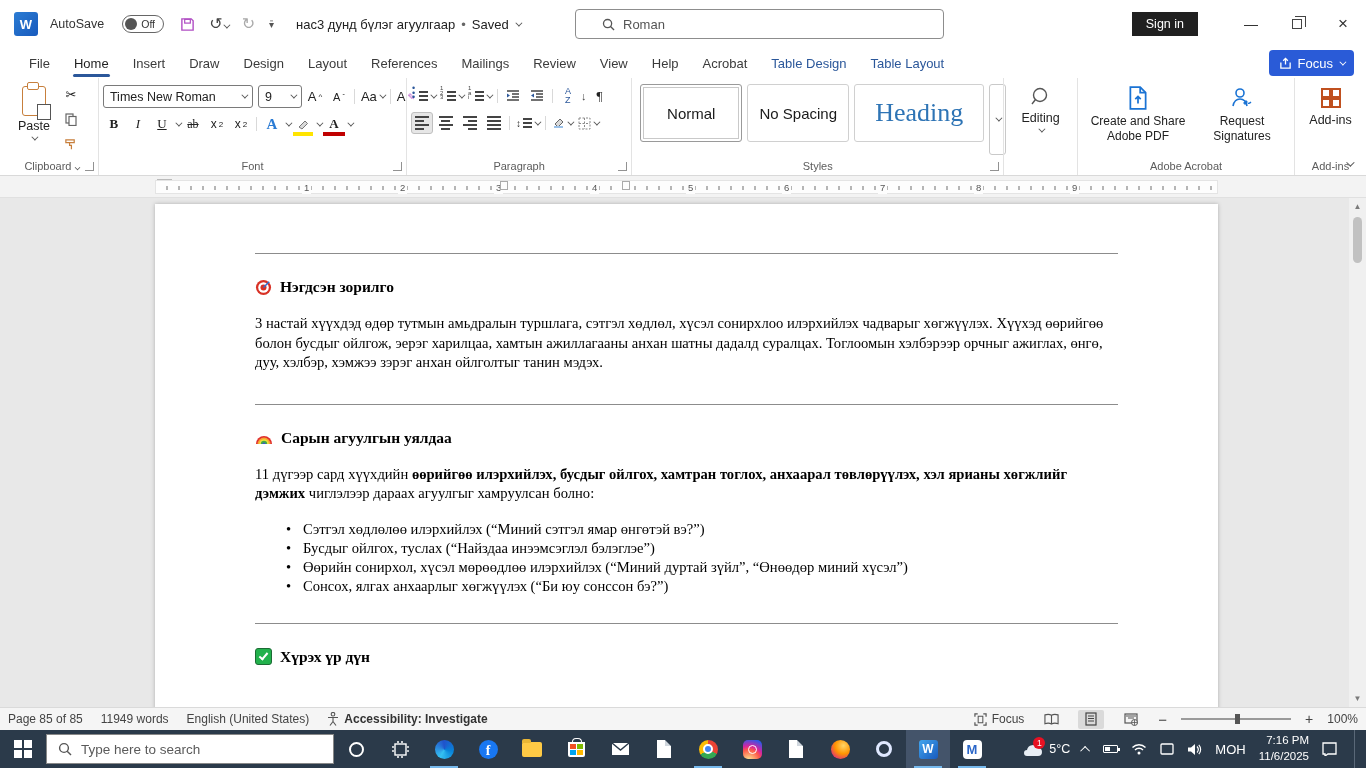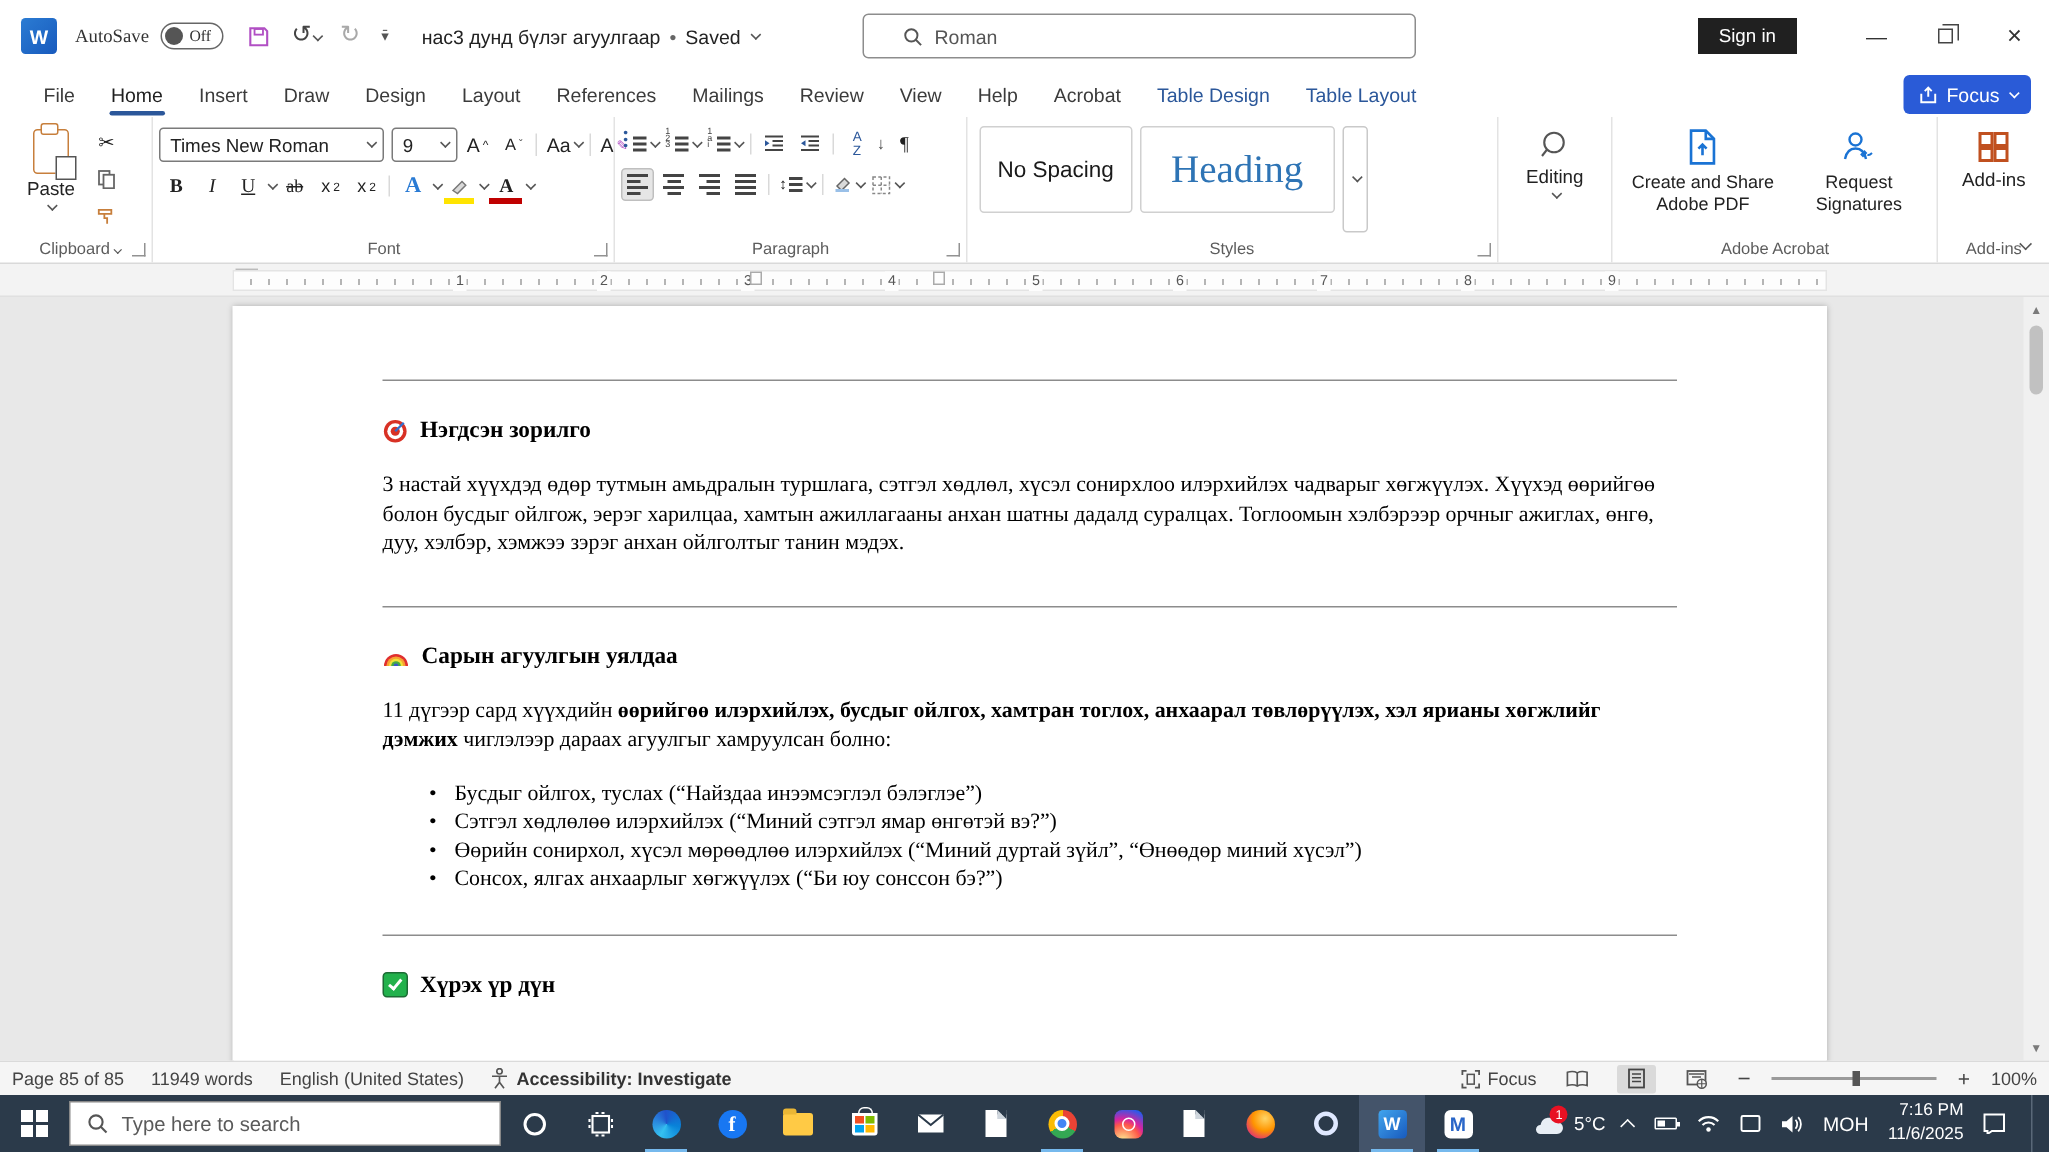--- a/index.html
+++ b/index.html
@@ -8,21 +8,21 @@
 
   
   .chev { display:inline-block; width:6px; height:6px; border-right:1.4px solid #555; border-bottom:1.4px solid #555; transform:rotate(45deg) translateY(-2px); }
   .chev.sm { width:5px; height:5px; }
   .chev.white { border-color:#fff; }
   .vdiv { width:1px; background:#d9d9d9; align-self:stretch; margin:4px 2px; }
 
   
   .titlebar { height:48px; display:flex; align-items:center; position:relative; background:#fff; }
   .word-logo { width:24px; height:24px; margin:0 12px 0 14px; background:linear-gradient(135deg,#2b7cd3,#185abd); border-radius:3px; color:#fff; font-weight:bold; font-size:13px; display:flex; align-items:center; justify-content:center; }
-  .autosave { display:flex; align-items:center; gap:8px; font-size:12.5px; color:#333;font-family:Liberation Serif, serif; }
+  .autosave { display:flex; align-items:center; gap:18px; font-size:12.5px; color:#333; }
   .toggle { width:42px; height:18px; border:1px solid #666; border-radius:10px; display:flex; align-items:center; padding:0 5px 0 2px; gap:4px; }
   .knob { width:12px; height:12px; border-radius:50%; background:#555; }
   .toggle span { font-size:10.5px; }
   .qat { display:flex; align-items:center; gap:14px; margin-left:16px; color:#444; }
   .qat .g { font-size:16px; line-height:1; }
   .dis { color:#a9a9a9; }
   .doctitle { margin-left:22px; display:flex; align-items:center; gap:6px; font-size:13px; color:#222; }
   .dot { color:#666; }
   .tsearch { position:absolute; left:575px; top:9px; width:369px; height:30px; border:1px solid #8d8d8d; border-radius:4px; background:#fff; display:flex; align-items:center; padding-left:26px; gap:8px; color:#555; }
   .winctl { position:absolute; right:0; top:0; height:48px; display:flex; align-items:center; }
@@ -412,20 +412,21 @@
               <span class="chev sm"></span>
             </span>
         </div>
       </div>
       <span class="glabel"><span>Paragraph</span></span>
       <span class="launcher"></span>
     </div>
 
     <div class="rgroup" style="width:372px;">
       <div class="styles-gallery">
+        <div class="stylecard sel" style="height:58px;">Normal</div>
         <div class="stylecard" style="height:58px;">No Spacing</div>
         <div class="stylecard heading" style="height:58px;">Heading</div>
         <div class="gal-strip">
             <span class="chev sm"></span>
           </div>
       </div>
       <span class="glabel"><span>Styles</span></span>
       <span class="launcher"></span>
     </div>
 
@@ -524,22 +525,22 @@
               <path d="M5.8 12a3.2 3.2 0 0 1 6.4 0" fill="#45a946"></path>
               <path d="M7.4 12a1.6 1.6 0 0 1 3.2 0" fill="#3a58c9"></path>
             </svg>
         </span>
         <span>Сарын агуулгын уялдаа</span>
       </div>
 
       <p class="body-p"><span>11 дүгээр сард хүүхдийн </span><b>өөрийгөө илэрхийлэх, бусдыг ойлгох, хамтран тоглох, анхаарал төвлөрүүлэх, хэл ярианы хөгжлийг дэмжих</b><span> чиглэлээр дараах агуулгыг хамруулсан болно:</span></p>
 
       <ul class="doc-bullets">
+        <li><span>Сэтгэл хөдлөлөө илэрхийлэх (“Миний сэтгэл ямар өнгөтэй вэ?”)</span></li>
         <li><span>Бусдыг ойлгох, туслах (“Найздаа инээмсэглэл бэлэглэе”)</span></li>
-        <li><span>Сэтгэл хөдлөлөө илэрхийлэх (“Миний сэтгэл ямар өнгөтэй вэ?”)</span></li>
         <li><span>Өөрийн сонирхол, хүсэл мөрөөдлөө илэрхийлэх (“Миний дуртай зүйл”, “Өнөөдөр миний хүсэл”)</span></li>
         <li><span>Сонсох, ялгах анхаарлыг хөгжүүлэх (“Би юу сонссон бэ?”)</span></li>
       </ul>
 
       <hr class="docline" style="margin-top:27px;">
 
       <div class="sec-head">
         <span class="emj check-emj">
             <i></i>
           </span>

